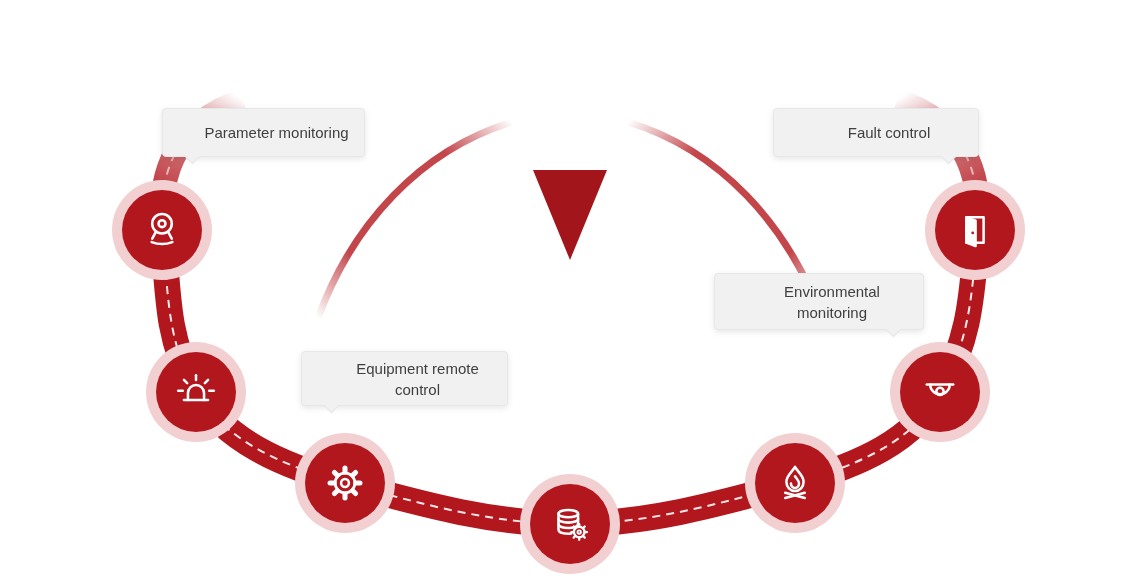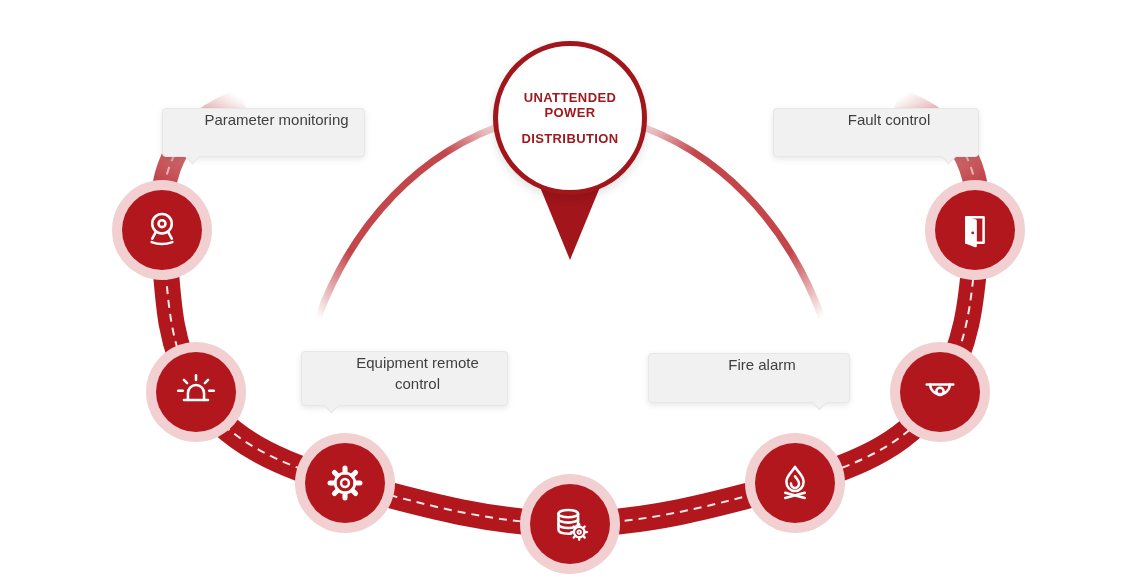--- a/index.html
+++ b/index.html
@@ -12,21 +12,21 @@
   .node{position:absolute;width:100px;height:100px;z-index:2;}
   .halo{position:absolute;inset:0;border-radius:50%;background:#f2d0d2;}
   .disc{position:absolute;left:10px;top:10px;width:80px;height:80px;border-radius:50%;
         background:#b2171e;display:flex;align-items:center;justify-content:center;}
   svg.icon{width:46px;height:46px;stroke:#ffffff;fill:none;stroke-width:2.2;
            stroke-linecap:round;stroke-linejoin:round;}
   
   .label{
     position:absolute;background:#f1f1f2;border:1px solid #e7e7e7;border-radius:4px;
     box-shadow:0 2px 6px rgba(0,0,0,.10);
-    display:flex;justify-content:center;text-align:center;
+    display:flex;align-items:center;justify-content:center;text-align:center;
     color:#3f3f3f;font-size:15px;line-height:21px;z-index:3;box-sizing:border-box;padding-left:26px;
   }
   .label::after{
     content:"";position:absolute;width:10px;height:10px;background:#f1f1f2;
     transform:rotate(45deg);bottom:-6px;
     border-right:1px solid #e7e7e7;border-bottom:1px solid #e7e7e7;
   }
   .tail-left::after{left:24px;}
   .tail-right::after{right:24px;}
   
@@ -89,26 +89,20 @@
              C650 524 725 502 795 483 C860 465 915 440 940 392 C966 345 972 310 977 230" fill="none" stroke="#b2171e" stroke-width="26"></path>
     <path d="M163 230 C168 310 170 345 196 392 C225 440 280 465 345 483 C415 502 490 524 570 524
              C650 524 725 502 795 483 C860 465 915 440 940 392 C966 345 972 310 977 230" fill="none" stroke="#ffffff" stroke-width="2" stroke-dasharray="8 6" opacity="0.9"></path>
 
     <path d="M512 122 C420 150 352 225 318 318" fill="none" stroke="url(#swooshL)" stroke-width="7"></path>
     <path d="M628 122 C720 150 788 225 822 318" fill="none" stroke="url(#swooshR)" stroke-width="7"></path>
 
     <path d="M533 170 L607 170 L570 260 Z" fill="#a1151b"></path>
   </svg>
 
-  <div class="center-circle">
-    <div class="center-title">
-      <span class="l1">UNATTENDED POWER</span>
-      <span class="l2">DISTRIBUTION</span>
-    </div>
-  </div>
 
   <div class="node" style="left:112px;top:180px;">
     <div class="halo"></div>
     <div class="disc">
       <svg class="icon" viewBox="0 0 40 40">
         <circle cx="20" cy="14.5" r="8.5"></circle>
         <circle cx="20" cy="14.5" r="3"></circle>
         <path d="M14.8 21.5 L11.5 27.5"></path>
         <path d="M25.2 21.5 L28.5 27.5"></path>
         <path d="M11 30.5 Q20 34 29 30.5"></path>
@@ -209,22 +203,22 @@
   <div class="label tail-left" style="left:162px;top:108px;width:203px;height:49px;">
     <span>Parameter monitoring</span>
   </div>
 
 
   <div class="label tail-left" style="left:301px;top:351px;width:207px;height:55px;">
     <span style="width:150px;">Equipment remote control</span>
   </div>
 
 
-  <div class="label tail-right" style="left:648px;top:353px;width:202px;height:50px;">
-    <span>Fire alarm</span>
-  </div>
-
+
+  <div class="label tail-right" style="left:714px;top:273px;width:210px;height:57px;">
+    <span style="width:150px;">Environmental monitoring</span>
+  </div>
 
   <div class="label tail-right" style="left:773px;top:108px;width:206px;height:49px;">
     <span>Fault control</span>
   </div>
 
 </div>
 
 </body></html>

